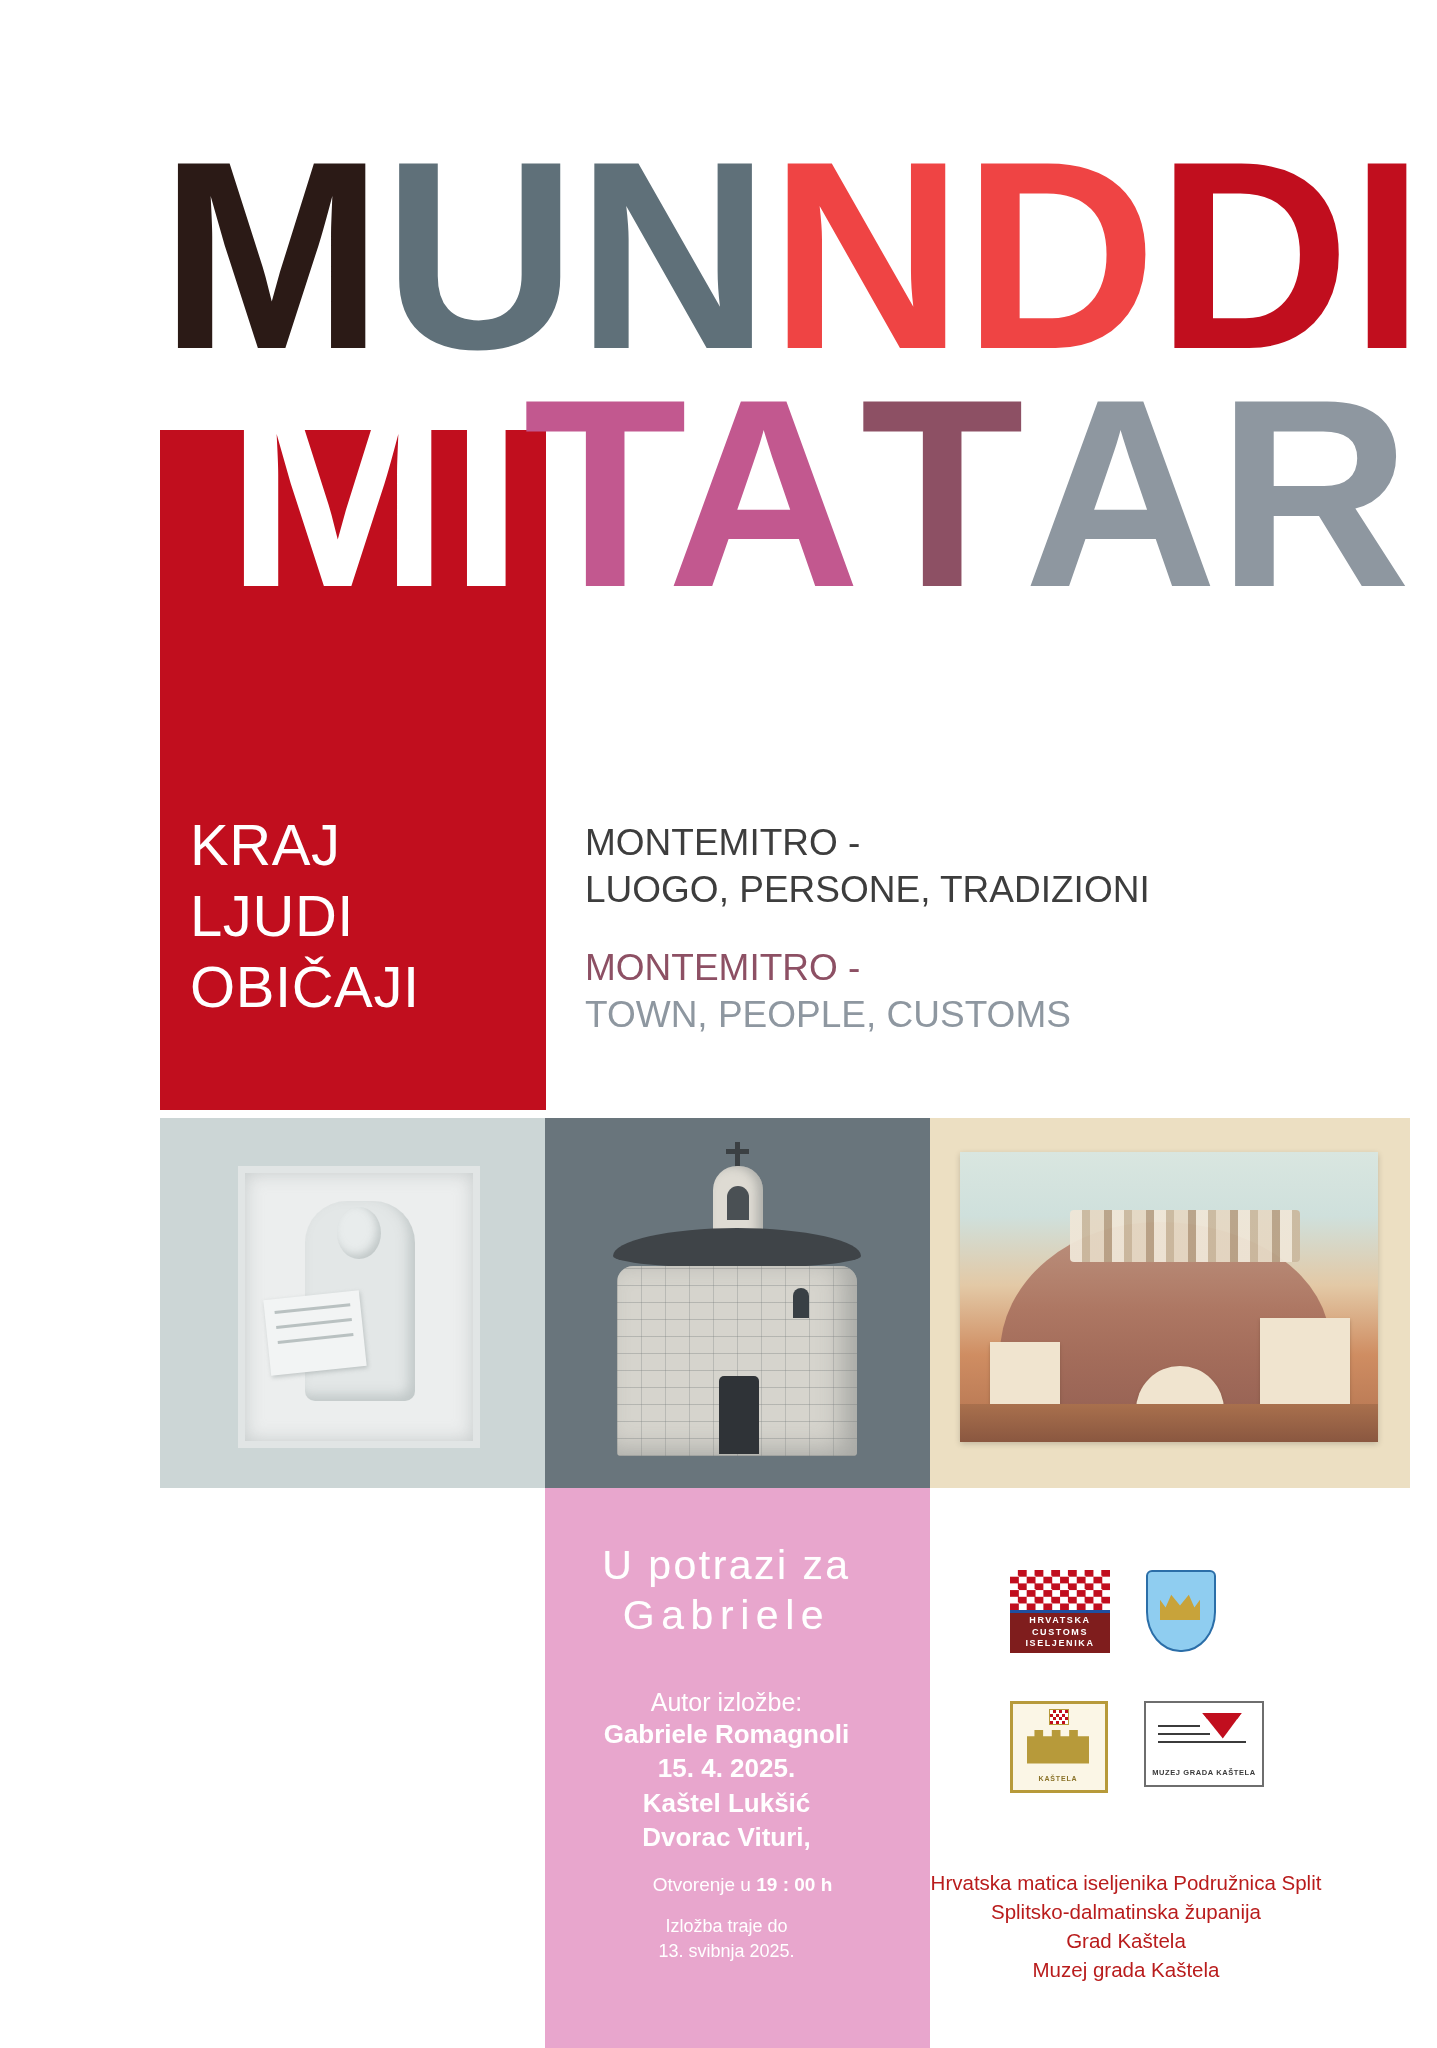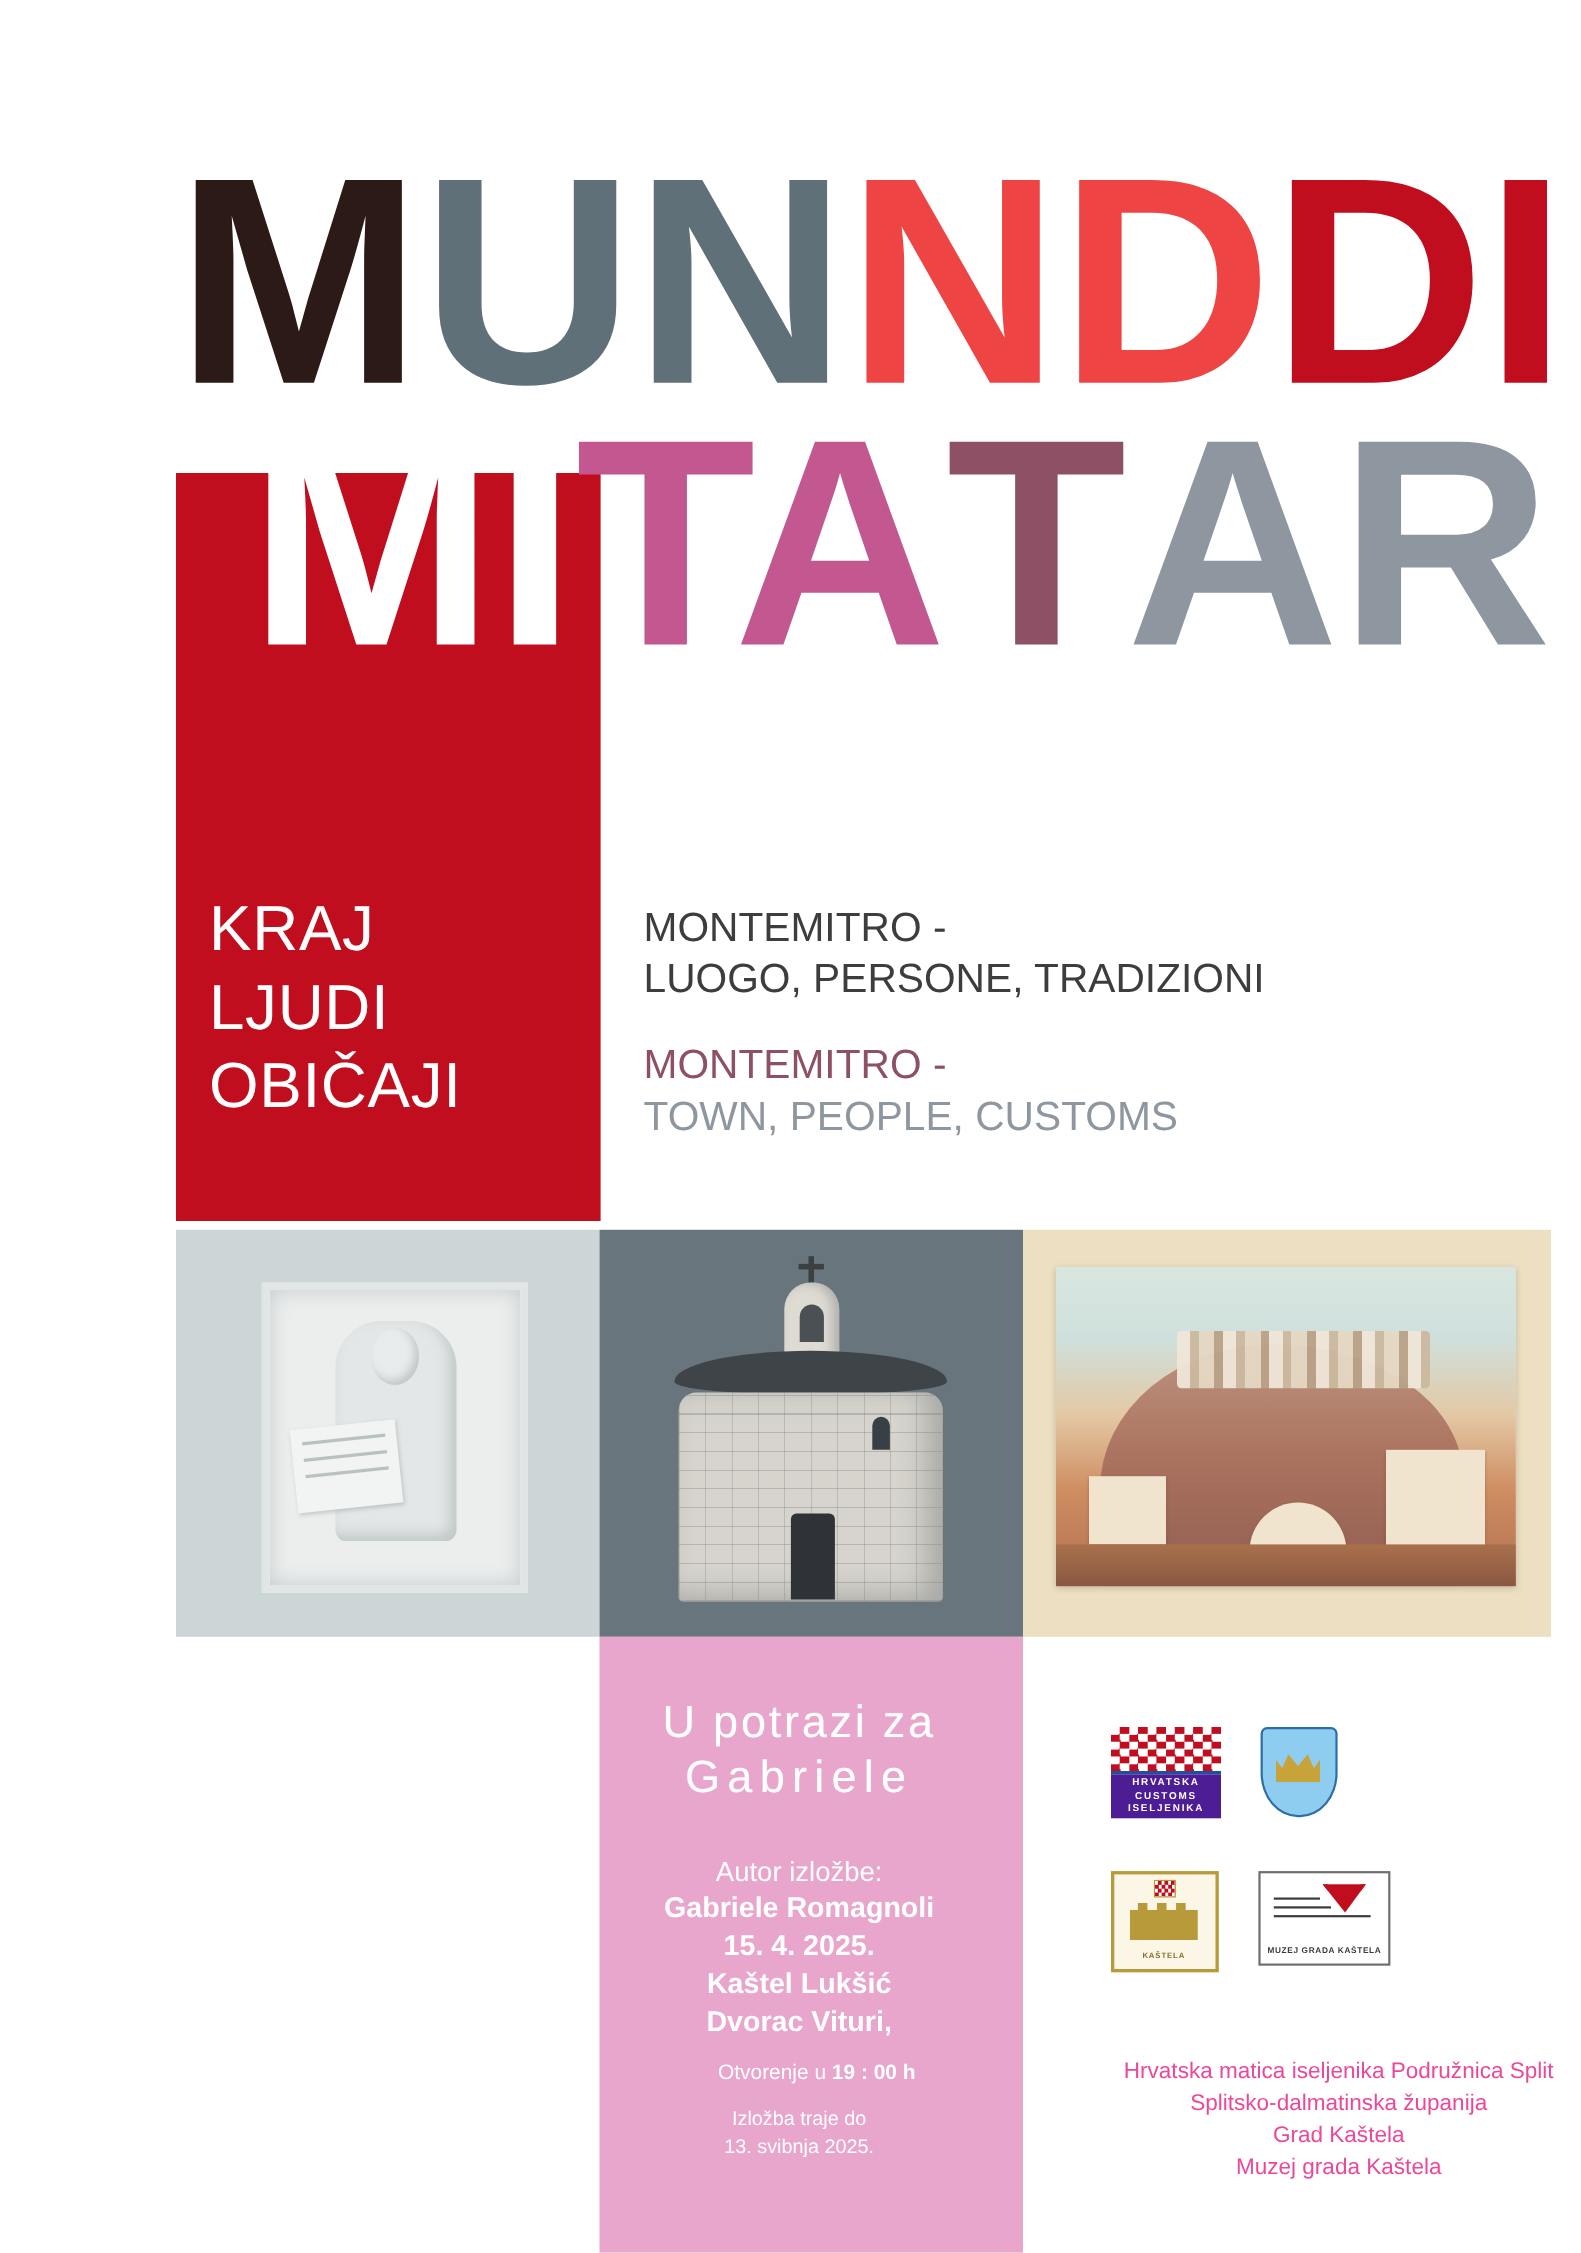--- a/index.html
+++ b/index.html
@@ -384,21 +384,21 @@
     width: 100px;
   }
   .logo-hmi .checker {
     width: 100px;
     height: 40px;
     background:
       repeating-conic-gradient(#c10e1e 0 25%, #ffffff 0 50%) 0 0 / 16.7px 13.4px;
     border-bottom: 3px solid #1f4fa0;
   }
   .logo-hmi .bars {
-    background: #4c1d95;
+    background: #7f1d1d;
     color: #ffffff;
     font-size: 9px;
     font-weight: 700;
     letter-spacing: 0.18em;
     line-height: 1.28;
     text-align: center;
     padding: 2px 0 3px 0;
   }
 
   .logo-shield {
@@ -490,25 +490,25 @@
     width: 116px;
     text-align: center;
     font-size: 7.5px;
     letter-spacing: 0.08em;
     color: #3b3b3b;
     font-weight: 700;
   }
 
   .organisers {
     position: absolute;
-    left: 1007px;
+    left: 916px;
     top: 1868px;
     width: 420px;
     text-align: center;
-    color: #ec4899;
+    color: #b91c1c;
     font-size: 20.5px;
     line-height: 1.42;
   }
 </style>
 </head>
 <body>
 
 <div class="poster">
 
   <div class="red-box"></div>

